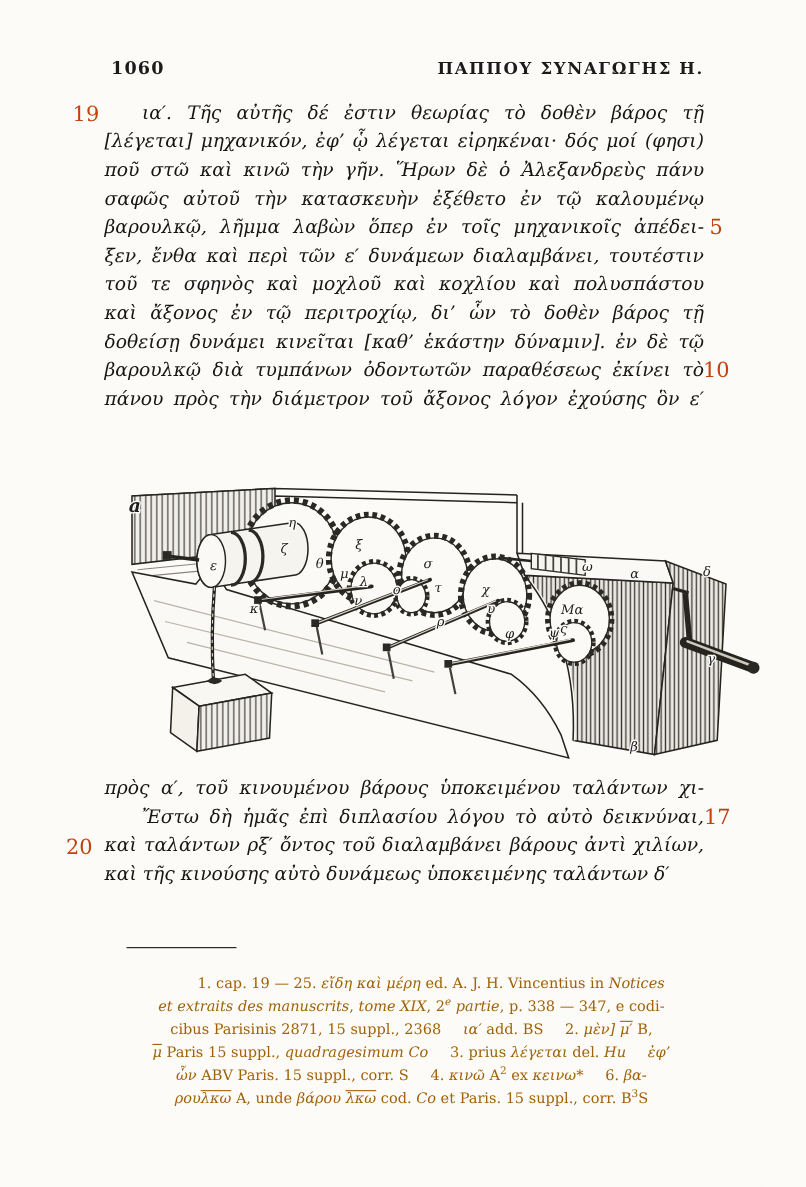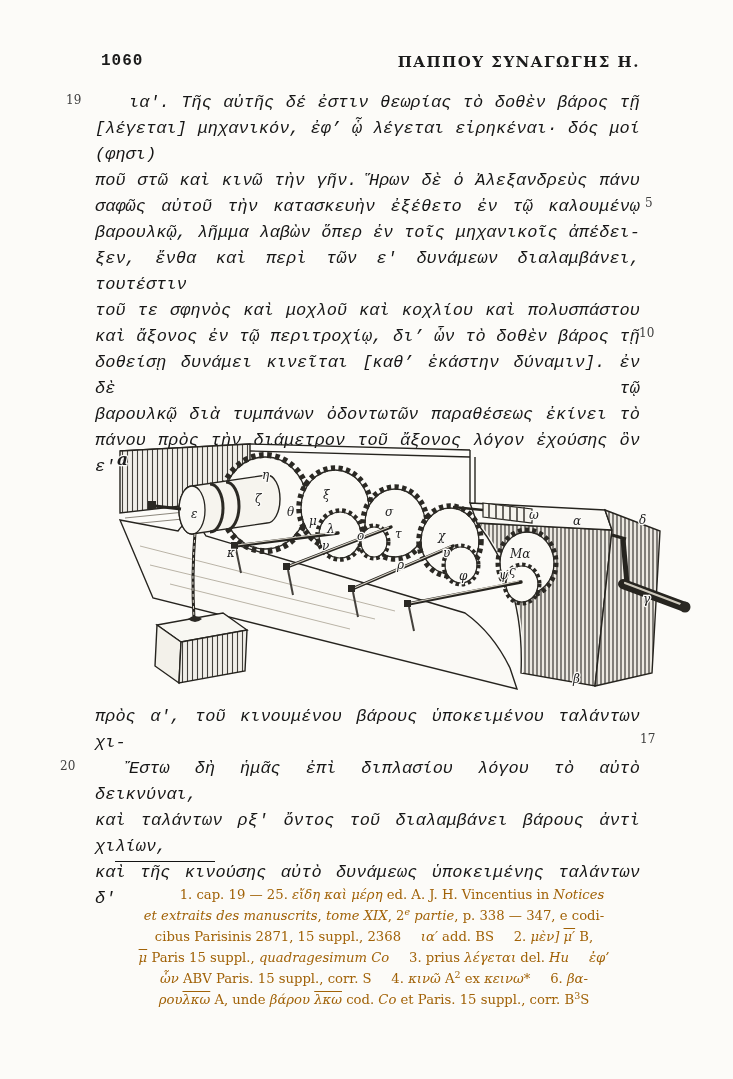--- a/index.html
+++ b/index.html
@@ -3,32 +3,32 @@
 <meta charset="utf-8">
 <style>
   html,body{margin:0;padding:0;background:#e8e8e4;}
   .page{
     position:relative; width:733px; height:1079px;
     background:#fcfbf8; color:#1b1b1b;
     font-family:"DejaVu Serif", serif;
     overflow:hidden; margin:0 auto;
   }
   
-  .hdr-num{position:absolute; left:101px; top:52px; font-size:16px; font-weight:bold; letter-spacing:1px;font-family:Liberation Mono, monospace;}
+  .hdr-num{position:absolute; left:101px; top:52px; font-size:16px; font-weight:bold; letter-spacing:1px;}
   .hdr-title{position:absolute; left:95px; top:53px; width:545px; text-align:right;
     font-size:15px; font-weight:600; letter-spacing:1.5px;}
   
   .body-block{position:absolute; left:95px; width:545px; font-size:17px; line-height:26px;
     font-style:italic; color:#161616;}
   .bb1{top:90px;} .bb2{top:704px;}
-  .tline{white-space:normal; text-align:justify;font-family:Liberation Mono, monospace;}
+  .tline{white-space:normal; text-align:justify;}
   .jl{text-align-last:justify;}
   .nj{text-align-last:left;}
   .ind{text-indent:34px;}
-  .margin-num{position:absolute; font-size:12px; font-style:normal; color:#404040;}
+  .margin-num{position:absolute; font-size:19px; font-style:normal; color:#c2410c;}
   
   .foot-rule{position:absolute; left:115px; top:861px; width:100px; height:0; border-top:1.6px solid #141414;}
   .apparatus{position:absolute; left:101px; top:884px; width:546px;
     font-size:13.2px; line-height:21px; color:#a16207;text-align:center;}
   .app-line{white-space:nowrap;}
   .app-ind{padding-left:36px;}
   .sg-r{font-style:normal;}
   .sg-i{font-style:italic;}
   .sg-g{font-style:italic;}
   .sg-ov{font-style:italic; text-decoration:overline;}

